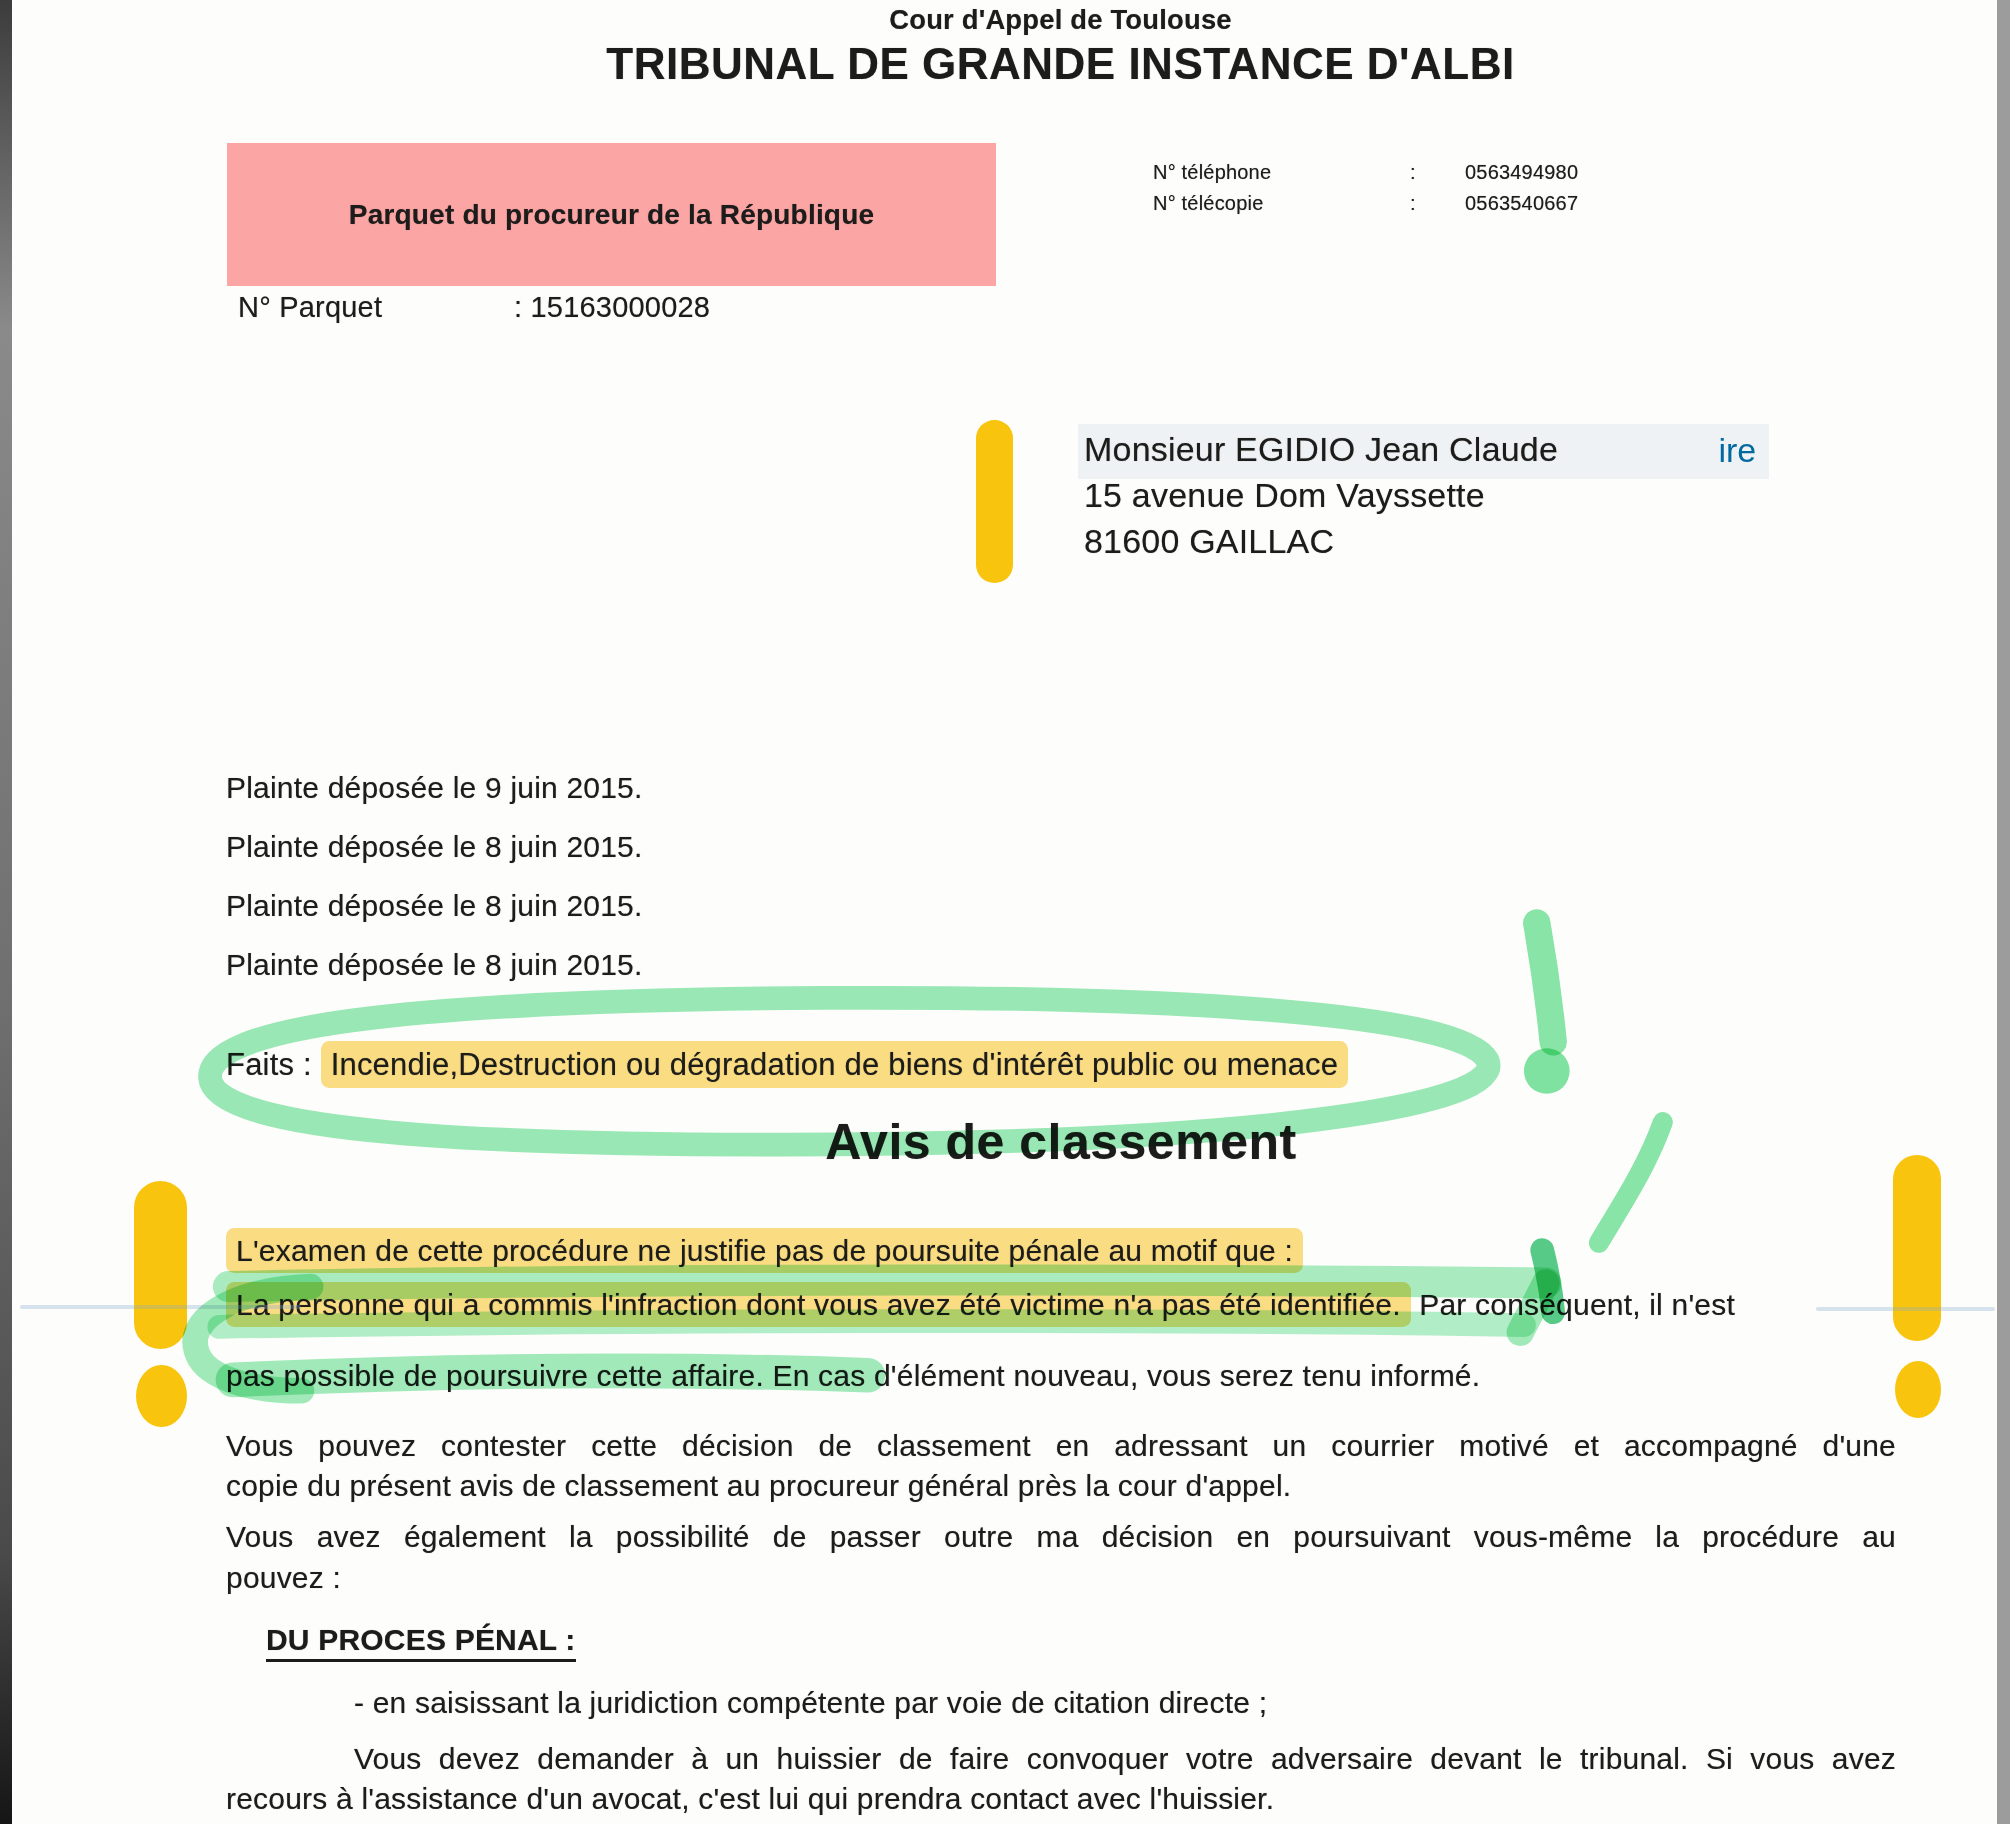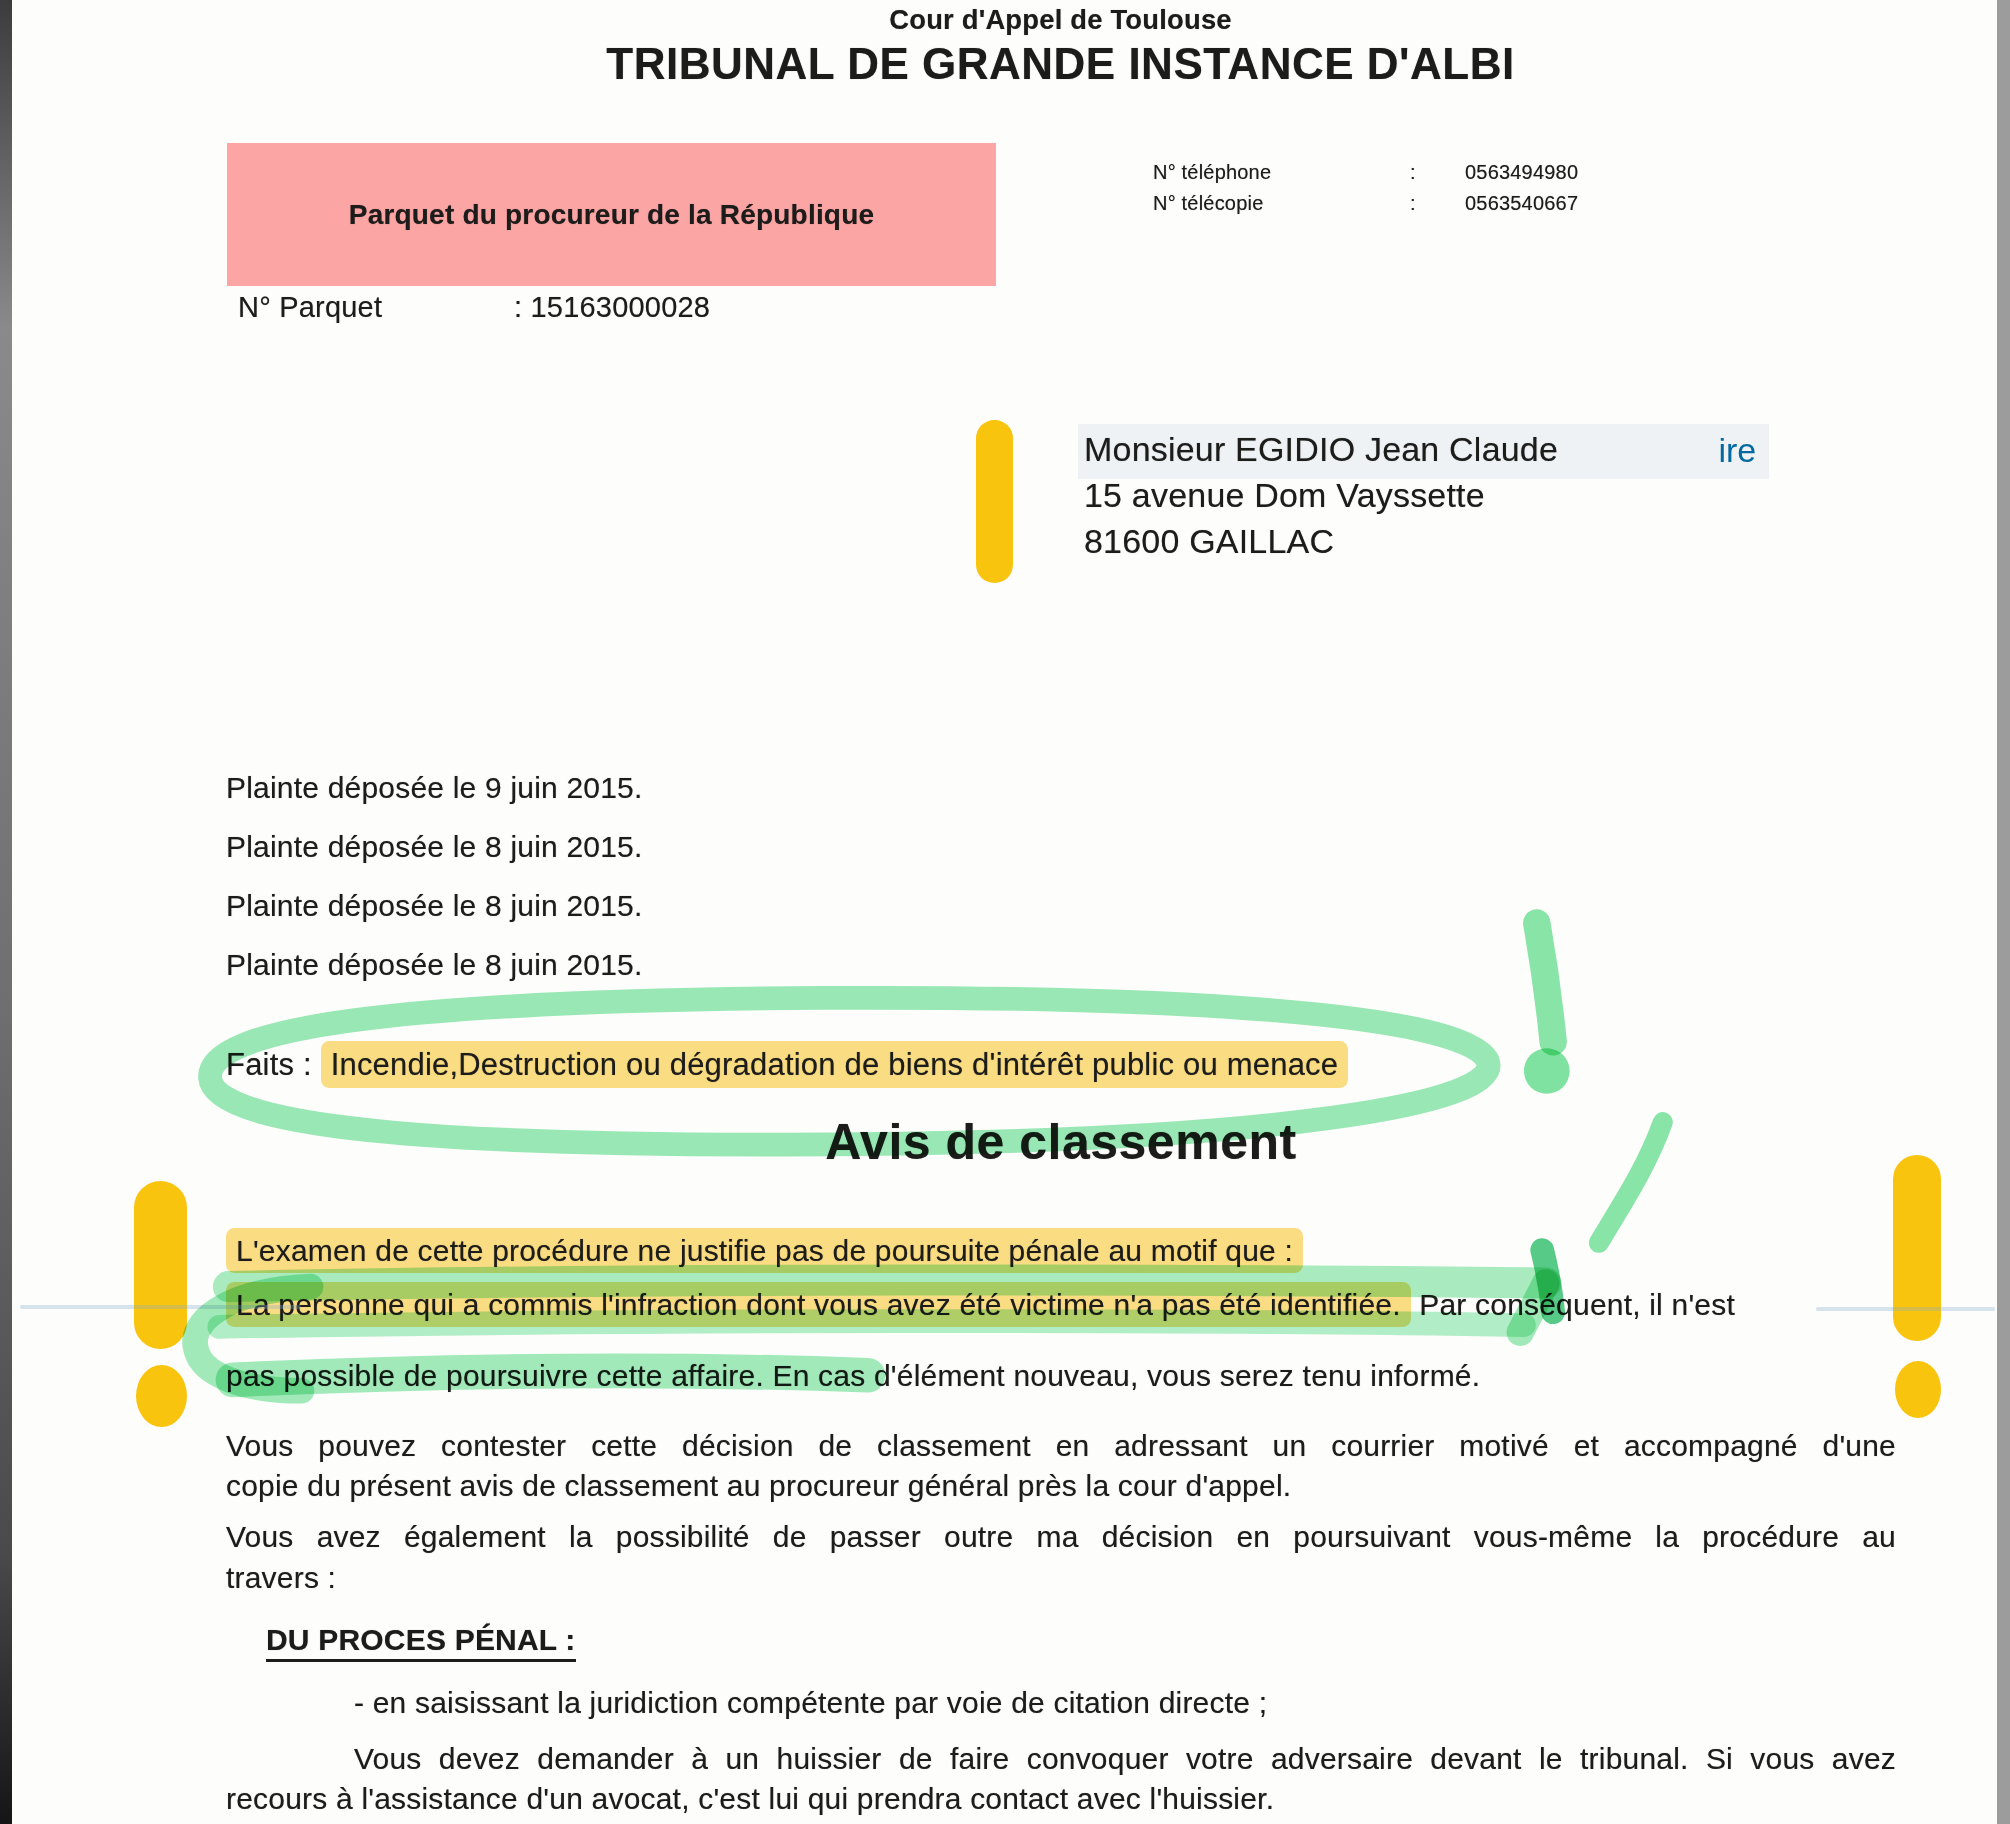--- a/index.html
+++ b/index.html
@@ -141,21 +141,21 @@
     <span class="hl">L'examen de cette procédure ne justifie pas de poursuite pénale au motif que :</span>
   </div>
   <div class="abs victim1 txt">
     <span class="hl">La personne qui a commis l'infraction dont vous avez été victime n'a pas été identifiée.</span><span> Par conséquent, il n'est</span>
   </div>
   <div class="abs victim2 txt">pas possible de poursuivre cette affaire. En cas d'élément nouveau, vous serez tenu informé.</div>
 
   <div class="abs bodyline stretch l-contest1 txt">Vous pouvez contester cette décision de classement en adressant un courrier motivé et accompagné d'une</div>
   <div class="abs bodyline l-contest2 txt">copie du présent avis de classement au procureur général près la cour d'appel.</div>
   <div class="abs bodyline stretch l-alt1 txt">Vous avez également la possibilité de passer outre ma décision en poursuivant vous-même la procédure au</div>
-  <div class="abs bodyline l-alt2 txt">travers :</div>
+  <div class="abs bodyline l-alt2 txt">pouvez :</div>
   <div class="abs bodyline l-heading txt">
     <span>DU PROCES PÉNAL :</span>
   </div>
   <div class="abs bodyline l-bullet txt">- en saisissant la juridiction compétente par voie de citation directe ;</div>
   <div class="abs bodyline stretch l-huis1 txt">Vous devez demander à un huissier de faire convoquer votre adversaire devant le tribunal. Si vous avez</div>
   <div class="abs bodyline l-huis2 txt">recours à l'assistance d'un avocat, c'est lui qui prendra contact avec l'huissier.</div>
 
   <div class="ymark ybar-left"></div>
   <div class="ymark ydot-left"></div>
   <div class="ymark ybar-right"></div>

